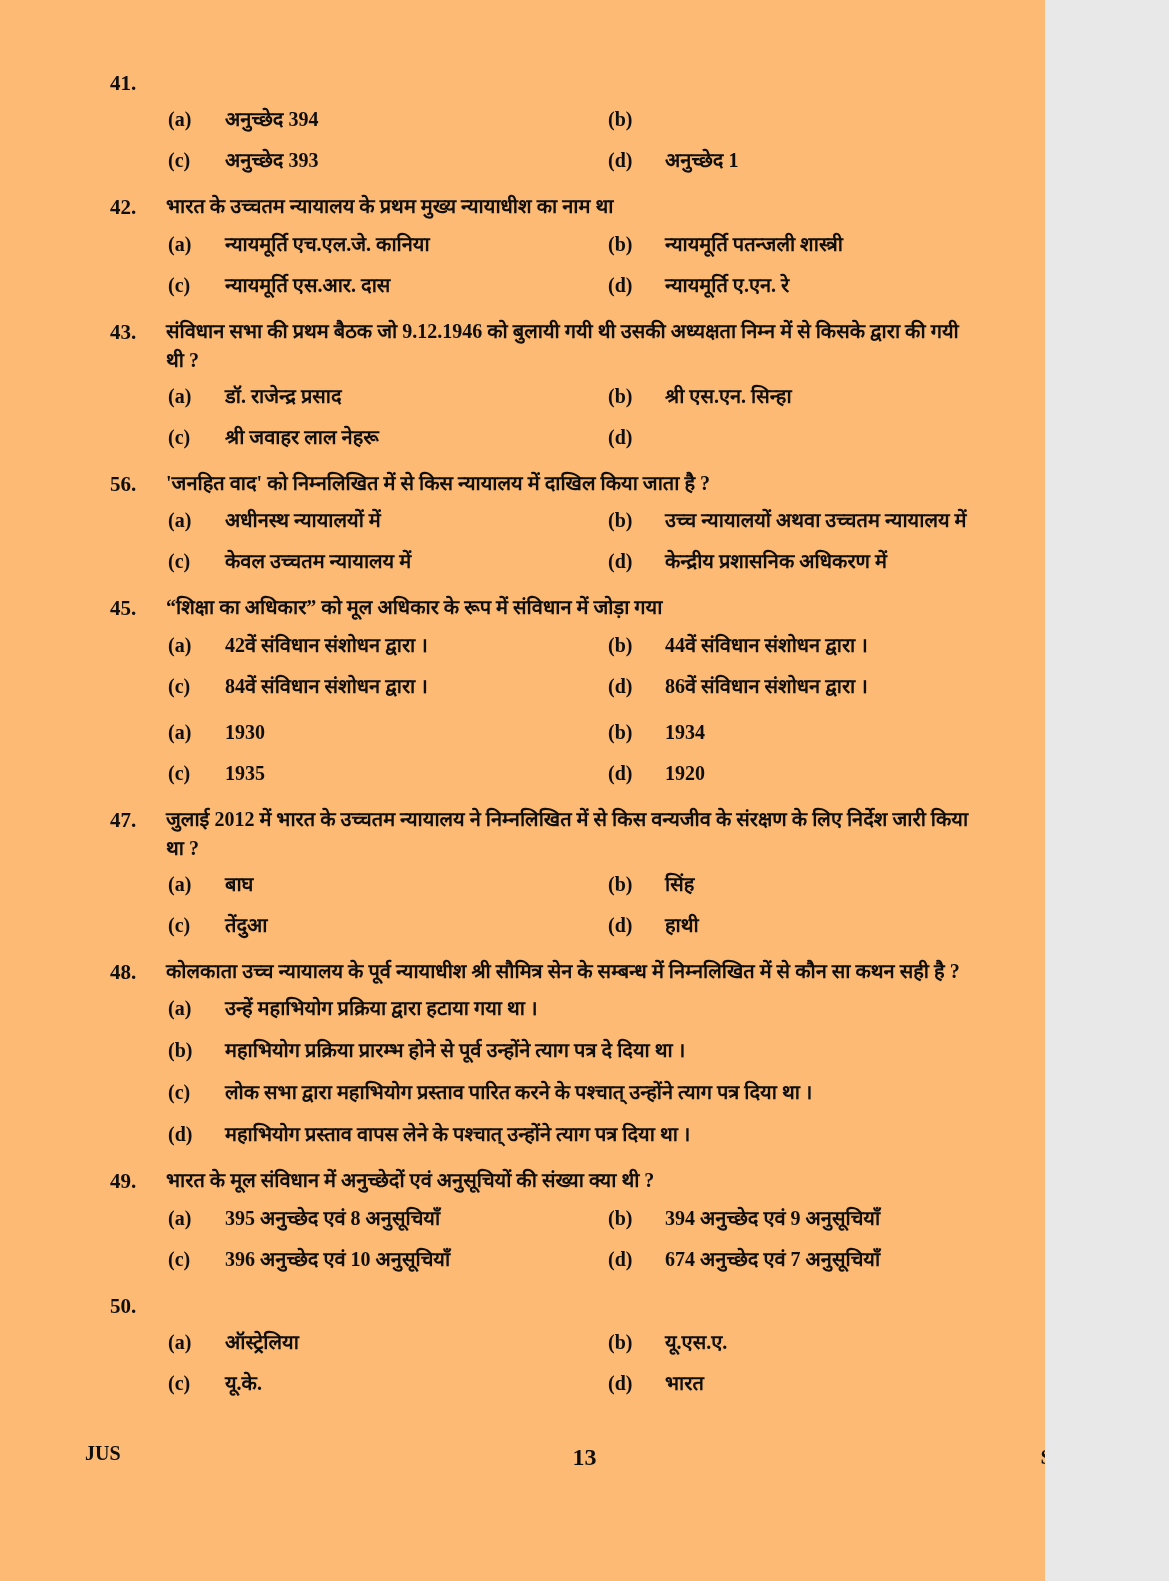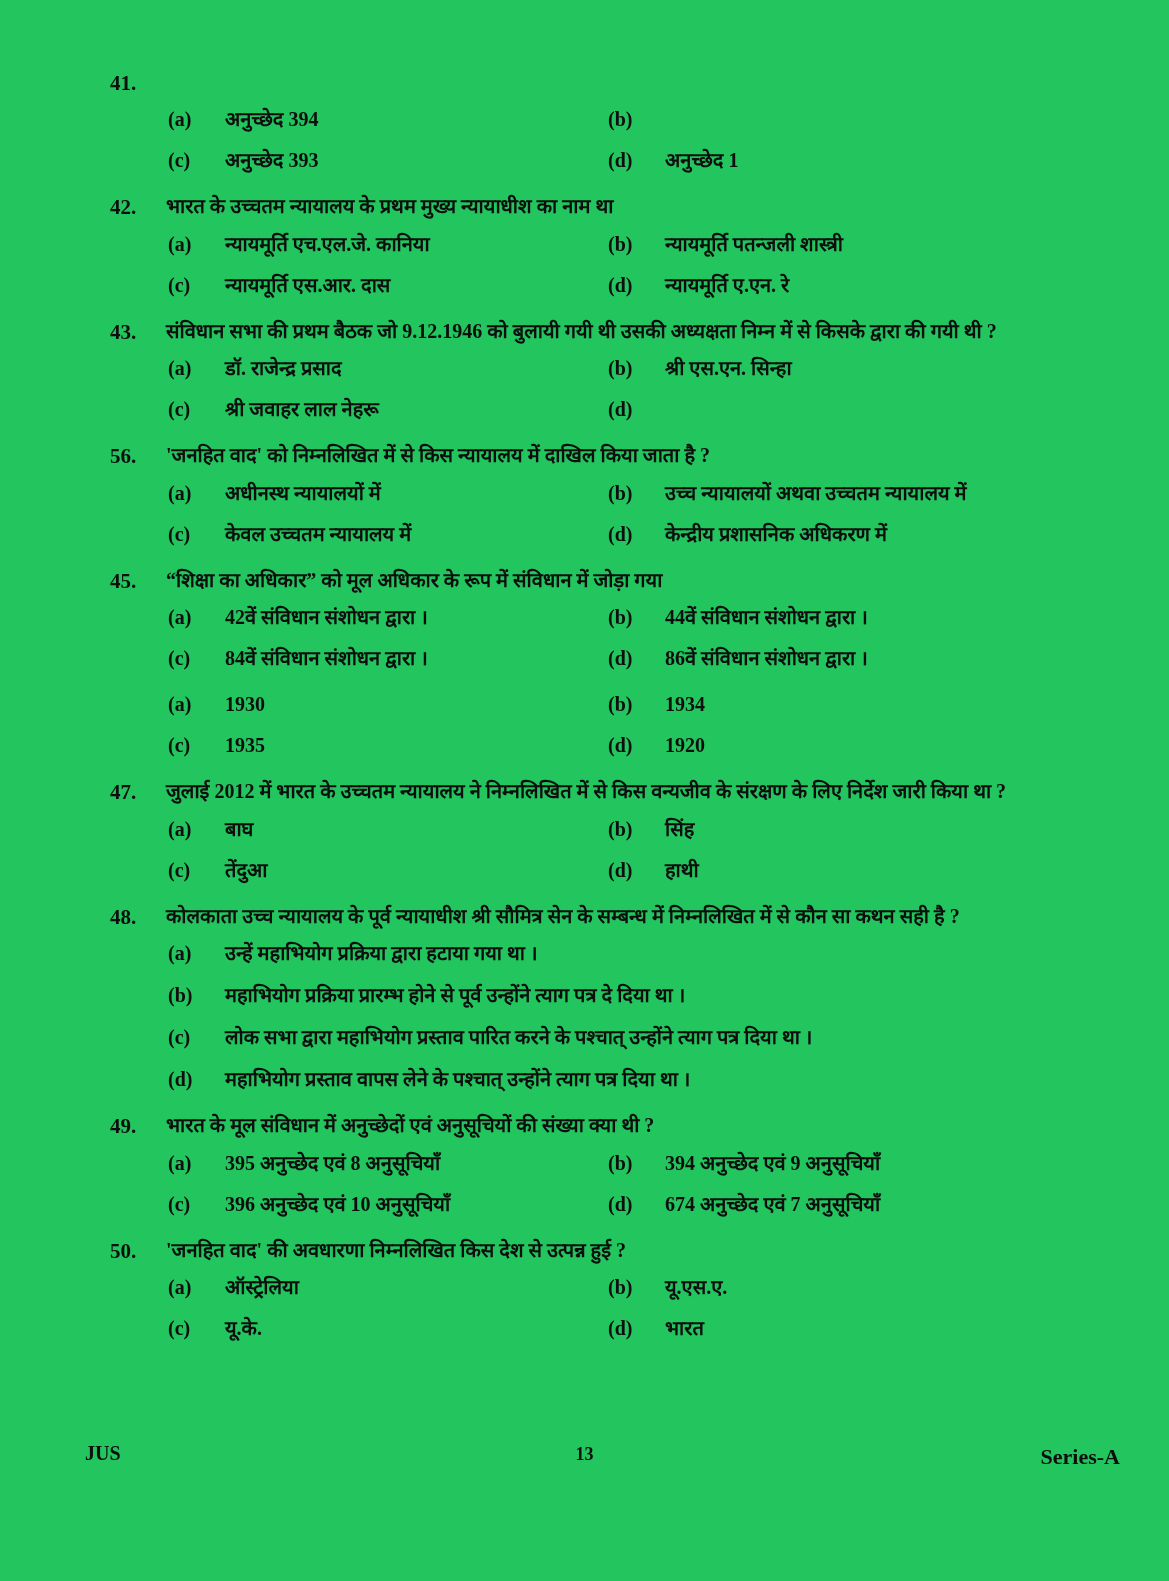--- a/index.html
+++ b/index.html
@@ -2,23 +2,23 @@
 <html><head>
 <meta charset="utf-8">
 <style>
   html, body {
     margin: 0;
     padding: 0;
     background: #e8e8e8;
   }
   .page {
     position: relative;
-    width: 1169px;
+    width: 1045px;
     height: 1581px;
-    background: #22c55e;
+    background: #fdba74;
     color: #0e0e0e;
     font-family: "Liberation Serif", "DejaVu Serif", serif;
     overflow: hidden;
     box-sizing: border-box;
     padding: 68px 70px 0 110px;
   }
   .questions {
     width: 100%;
   }
   .question {
@@ -79,21 +79,21 @@
     position: absolute;
     left: 85px;
     top: 0;
   }
   .footer-center {
     position: absolute;
     left: 0;
     right: 0;
     top: 2px;
     text-align: center;
-    font-size: 18px;
+    font-size: 24px;
   }
   .footer-right {
     position: absolute;
     right: 49px;
     top: 2px;
     font-size: 22px;
   }
 </style>
 </head>
 <body>
@@ -315,21 +315,20 @@
           <div class="option">
             <span class="opt-label">(d)</span>
             <span class="opt-text">674 अनुच्छेद एवं 7 अनुसूचियाँ</span>
           </div>
         </div>
   </div>
 
   <div class="question">
     <div class="q-head">
       <span class="q-num">50.</span>
-      <span class="q-text">'जनहित वाद' की अवधारणा निम्नलिखित किस देश से उत्पन्न हुई ?</span>
     </div>
     <div class="options two-col">
           <div class="option">
             <span class="opt-label">(a)</span>
             <span class="opt-text">ऑस्ट्रेलिया</span>
           </div>
           <div class="option">
             <span class="opt-label">(b)</span>
             <span class="opt-text">यू.एस.ए.</span>
           </div>

